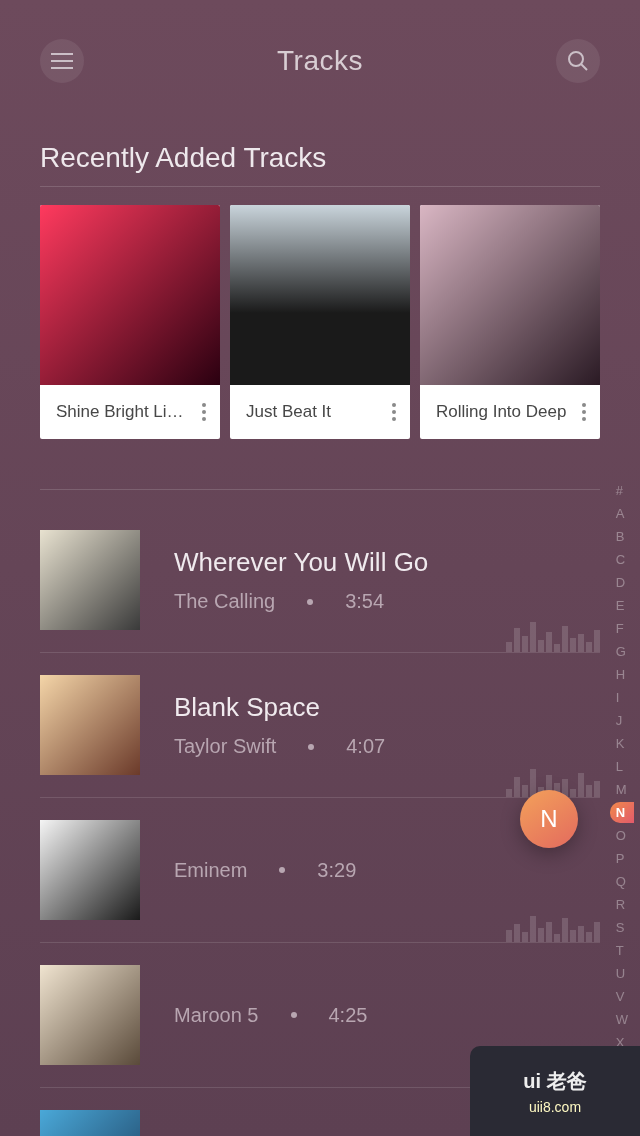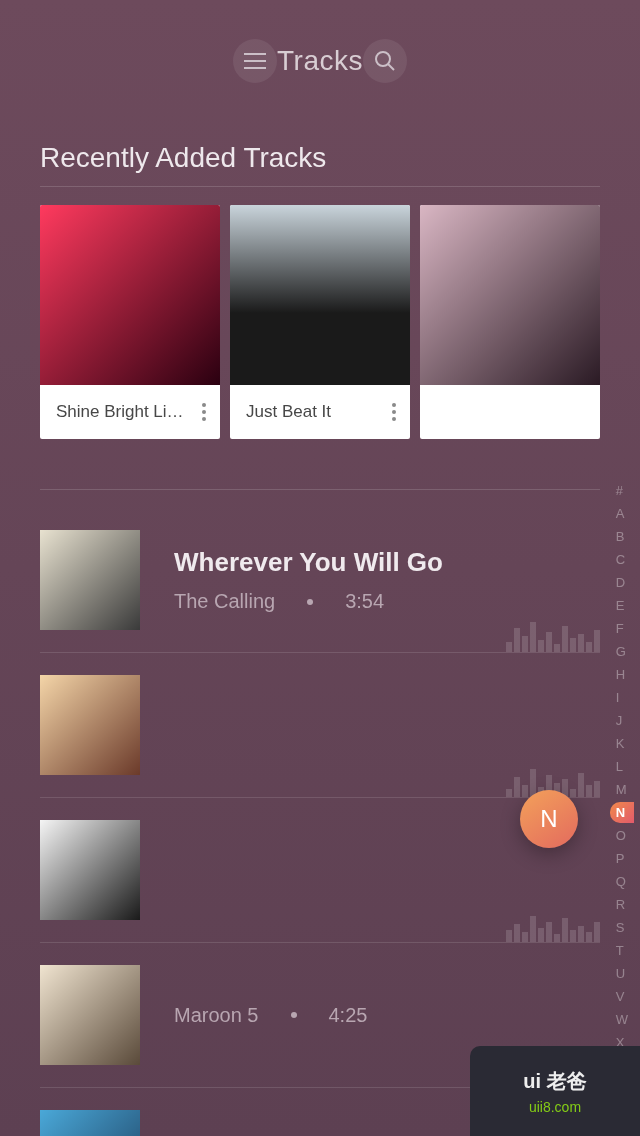--- a/index.html
+++ b/index.html
@@ -9,21 +9,21 @@
     background: linear-gradient(180deg, #6d4a5c 0%, #5d4052 100%);
     font-family: -apple-system, "Helvetica Neue", Arial, sans-serif;
     color: #e6dde2;
     overflow: hidden;
     position: relative;
   }
   .header {
     height: 122px;
     display: flex;
     align-items: center;
-    justify-content: center;
+    justify-content: space-between;
     padding: 0 40px;
   }
   .icon-btn {
     width: 44px; height: 44px;
     border-radius: 50%;
     background: rgba(255,255,255,0.08);
     display: flex; align-items: center; justify-content: center;
     cursor: pointer;
   }
   .page-title {
@@ -102,21 +102,21 @@
   }
   .track-thumb {
     width: 100px; height: 100px;
     background: #555;
     flex-shrink: 0;
     margin-right: 34px;
   }
   .track-info { flex: 1; }
   .track-title {
     font-size: 26px;
-    font-weight: 700;
+    font-weight: 400;
     color: #f0eaee;
     margin-bottom: 12px;
   }
   .track-meta {
     font-size: 20px;
     color: #b8a6b1;
     display: flex;
     align-items: center;
     gap: 32px;
   }
@@ -163,21 +163,21 @@
     position: absolute;
     right: 0; bottom: 0;
     width: 170px; height: 90px;
     background: #2a2a34;
     border-radius: 10px 0 0 0;
     display: flex; flex-direction: column; align-items: center; justify-content: center;
     color: #eee;
     z-index: 10;
   }
   .watermark .wtop { font-size: 20px; font-weight: 700; }
-  .watermark .wbot { font-size: 14px; color: #84cc16; margin-top: 4px; }
+  .watermark .wbot { font-size: 14px; color: #fef9c3; margin-top: 4px; }
   
   .art1 { background: linear-gradient(135deg,#ff3a5e,#2a0010); }
   .art2 { background: linear-gradient(180deg,#c9d4db 0%,#1a1a1a 60%); }
   .art3 { background: linear-gradient(135deg,#d9b6c3,#2a1a24); }
   .thumb1 { background: linear-gradient(135deg,#e8e2d0,#3a3a3a); }
   .thumb2 { background: linear-gradient(135deg,#f4d5a8,#6b3a2a); }
   .thumb3 { background: linear-gradient(135deg,#f5f5f5,#1a1a1a); }
   .thumb4 { background: linear-gradient(135deg,#f0e4d0,#5a4a3a); }
   .thumb5 { background: linear-gradient(135deg,#4aa8d8,#1a3a5a); }
 </style>
@@ -221,20 +221,28 @@
         <div class="card-title">Just Beat It</div>
         <div class="more-dots">
             <span></span>
             <span></span>
             <span></span>
           </div>
       </div>
     </div>
     <div class="card">
       <div class="card-art art3"></div>
+      <div class="card-foot">
+        <div class="card-title">Rolling Into Deep</div>
+        <div class="more-dots">
+            <span></span>
+            <span></span>
+            <span></span>
+          </div>
+      </div>
     </div>
   </div>
 
   <div class="divider"></div>
 
   <div class="track-row">
     <div class="track-thumb thumb1"></div>
     <div class="track-info">
       <div class="track-title">Wherever You Will Go</div>
       <div class="track-meta">
@@ -254,39 +262,52 @@
         <div style="height:26px"></div>
         <div style="height:14px"></div>
         <div style="height:18px"></div>
         <div style="height:10px"></div>
         <div style="height:22px"></div>
       </div>
   </div>
 
   <div class="track-row">
     <div class="track-thumb thumb2"></div>
+    <div class="track-info">
+      <div class="track-title">Blank Space</div>
+      <div class="track-meta">
+        <span>Taylor Swift</span>
+        <span class="meta-dot"></span>
+        <span>4:07</span>
+      </div>
+    </div>
     <div class="eq-bars">
         <div style="height:8px"></div>
         <div style="height:20px"></div>
         <div style="height:12px"></div>
         <div style="height:28px"></div>
         <div style="height:10px"></div>
         <div style="height:22px"></div>
         <div style="height:14px"></div>
         <div style="height:18px"></div>
         <div style="height:8px"></div>
         <div style="height:24px"></div>
         <div style="height:12px"></div>
         <div style="height:16px"></div>
       </div>
   </div>
 
   <div class="track-row">
     <div class="track-thumb thumb3"></div>
     <div class="track-info">
+      <div class="track-meta">
+        <span>Eminem</span>
+        <span class="meta-dot"></span>
+        <span>3:29</span>
+      </div>
     </div>
     <div class="eq-bars">
         <div style="height:12px"></div>
         <div style="height:18px"></div>
         <div style="height:10px"></div>
         <div style="height:26px"></div>
         <div style="height:14px"></div>
         <div style="height:20px"></div>
         <div style="height:8px"></div>
         <div style="height:24px"></div>

